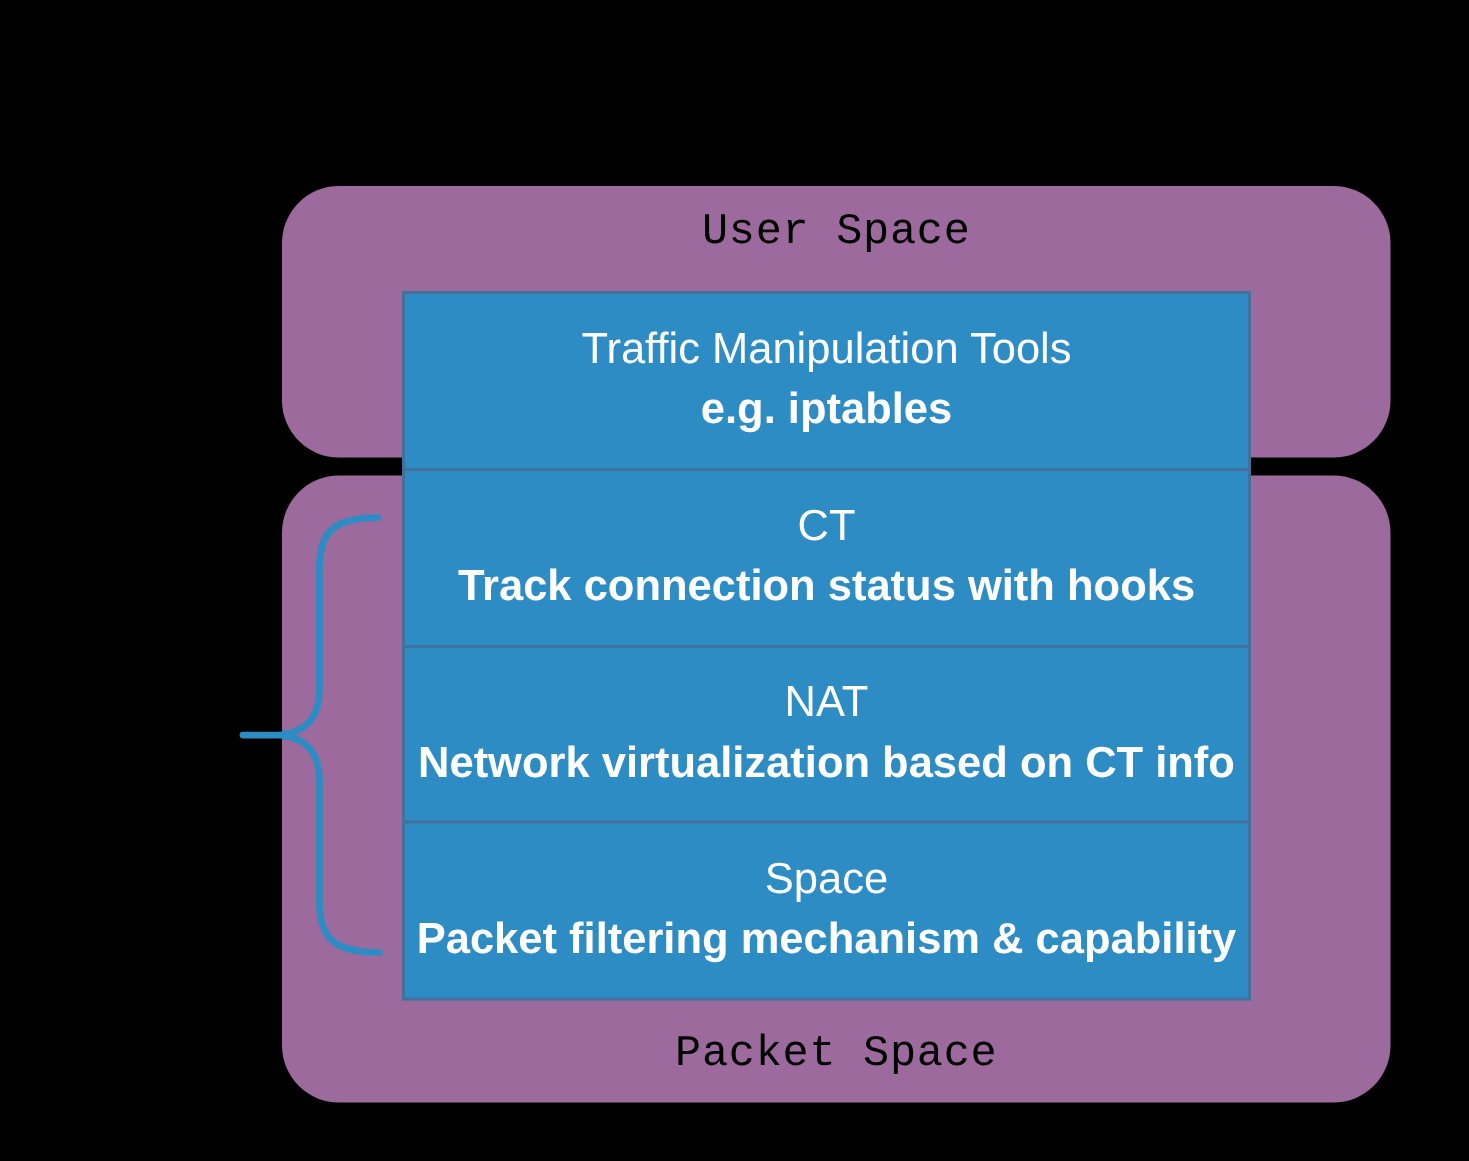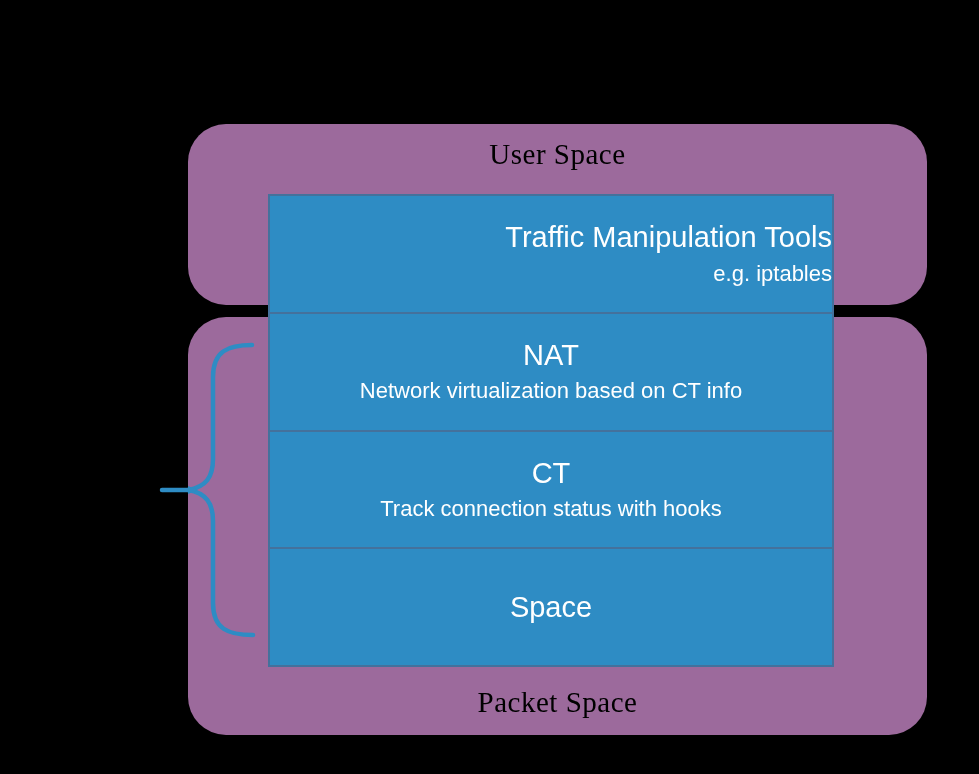--- a/index.html
+++ b/index.html
@@ -30,21 +30,21 @@
     left: 188px;
     top: 317px;
     width: 739px;
     height: 418px;
   }
   .space-label {
     position: absolute;
     left: 0;
     width: 100%;
     text-align: center;
-    font-family: Liberation Serif, serif;
+    font-family: Liberation Mono, monospace;
     font-size: 29px;
     color: #000000;
     letter-spacing: 0.5px;
   }
   .space-label.top { top: 14px; }
   .space-label.bottom { bottom: 16px; }
   .layer-stack {
     position: absolute;
     left: 268px;
     top: 194px;
@@ -58,31 +58,31 @@
     background: #2E8CC4;
     border: 2px solid #44719C;
     margin-top: -2px;
     display: flex;
     flex-direction: column;
     align-items: center;
     justify-content: center;
     color: #FFFFFF;
     text-align: center;
   }
-  .layer-box:first-child { margin-top: 0; align-items: flex-end; }
+  .layer-box:first-child { margin-top: 0; }
   .layer-title {
     font-size: 29px;
     line-height: 1.25;
     font-weight: 400;
   }
   .layer-subtitle {
-    font-size: 22px;
+    font-size: 29px;
     line-height: 1.3;
     margin-top: 4px;
-    font-weight: 400;
+    font-weight: 700;
   }
   .brace-svg {
     position: absolute;
     left: 150px;
     top: 335px;
     width: 120px;
     height: 310px;
   }
 </style>
 </head>
@@ -97,29 +97,30 @@
   <div class="space-rect space-kernel">
     <div class="space-label bottom">Packet Space</div>
   </div>
 
   <div class="layer-stack">
     <div class="layer-box">
       <div class="layer-title">Traffic Manipulation Tools</div>
       <div class="layer-subtitle">e.g. iptables</div>
     </div>
     <div class="layer-box">
+      <div class="layer-title">CT</div>
+      <div class="layer-subtitle">Track connection status with hooks</div>
+    </div>
+    <div class="layer-box">
       <div class="layer-title">NAT</div>
       <div class="layer-subtitle">Network virtualization based on CT info</div>
     </div>
     <div class="layer-box">
-      <div class="layer-title">CT</div>
-      <div class="layer-subtitle">Track connection status with hooks</div>
-    </div>
-    <div class="layer-box">
       <div class="layer-title">Space</div>
+      <div class="layer-subtitle">Packet filtering mechanism &amp; capability</div>
     </div>
   </div>
 
   <svg class="brace-svg" viewBox="0 0 120 310" xmlns="http://www.w3.org/2000/svg">
     <path d="M 102 10
              C 78 10 63 16 63 42
              L 63 124
              C 63 142 56 152 38 155
              C 56 158 63 168 63 186
              L 63 268

